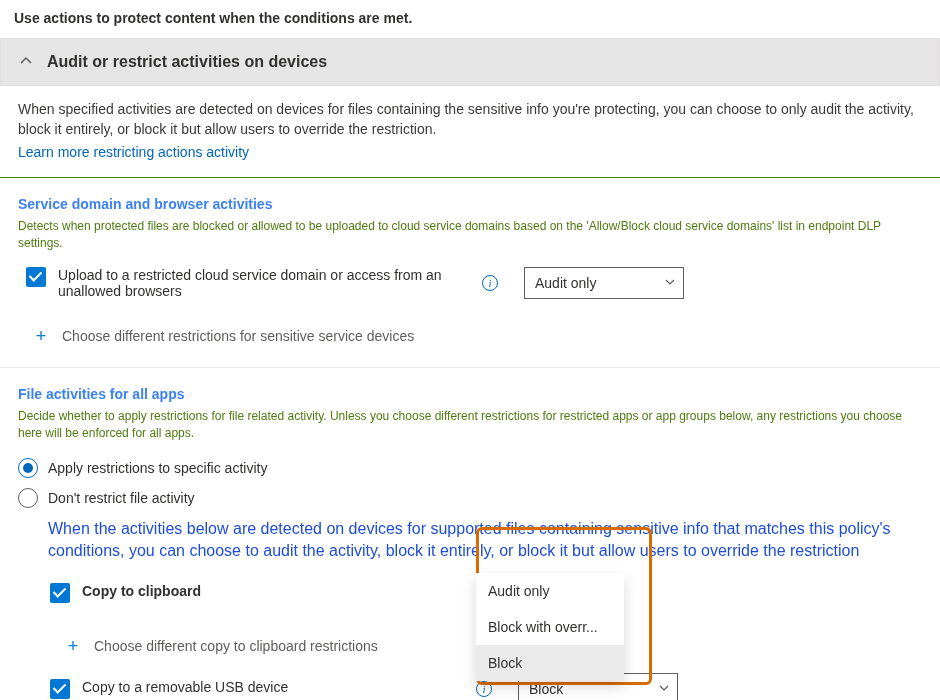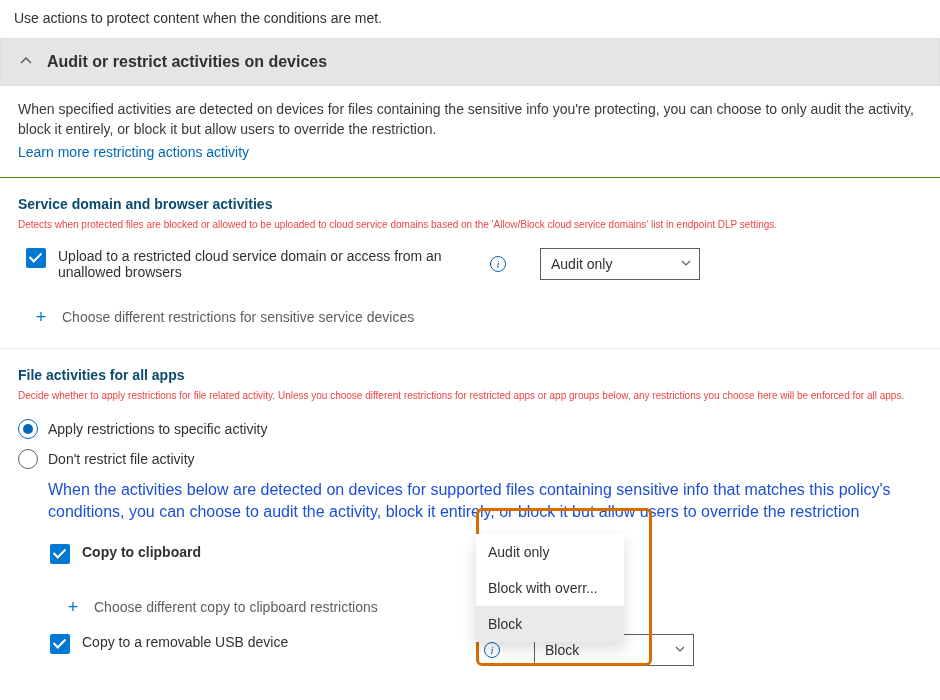--- a/index.html
+++ b/index.html
@@ -9,21 +9,21 @@
     font-size: 14px;
     color: #323130;
     background: #fff;
     width: 940px;
     height: 700px;
     overflow: hidden;
   }
   .page-intro {
     padding: 10px 14px 12px;
     font-size: 14px;
-    font-weight: 400;
+    font-weight: 700;
     color: #323130;
   }
   .accordion-header {
     background: #e5e5e5;
     border: 1px solid #e1dfdd;
     padding: 14px 18px;
     display: flex;
     align-items: center;
     gap: 14px;
   }
@@ -46,31 +46,32 @@
   .desc-block p { margin: 0 0 4px; }
   .link { color: #0067b8; text-decoration: none; cursor: pointer; }
   .section {
     padding: 18px 18px 22px;
     border-bottom: 1px solid #edebe9;
   }
   .section-title {
     font-weight: 700;
     font-size: 14px;
     margin: 0 0 6px;
-    color: #0c4a6e;
+    color: #3b82f6;
   }
   .section-desc {
-    font-size: 10px;
-    color: #ef4444;
+    font-size: 12px;
+    color: #4d7c0f;
     margin: 0 0 16px;
     line-height: 1.4;
   }
   .control-row {
     display: flex;
-    gap: 22px;
+    align-items: center;
+    gap: 14px;
     margin-bottom: 10px;
   }
   .control-row.indent1 { padding-left: 8px; }
   .control-row .label-col {
     width: 430px;
     display: flex;
     align-items: flex-start;
     gap: 12px;
     color: #323130;
   }

